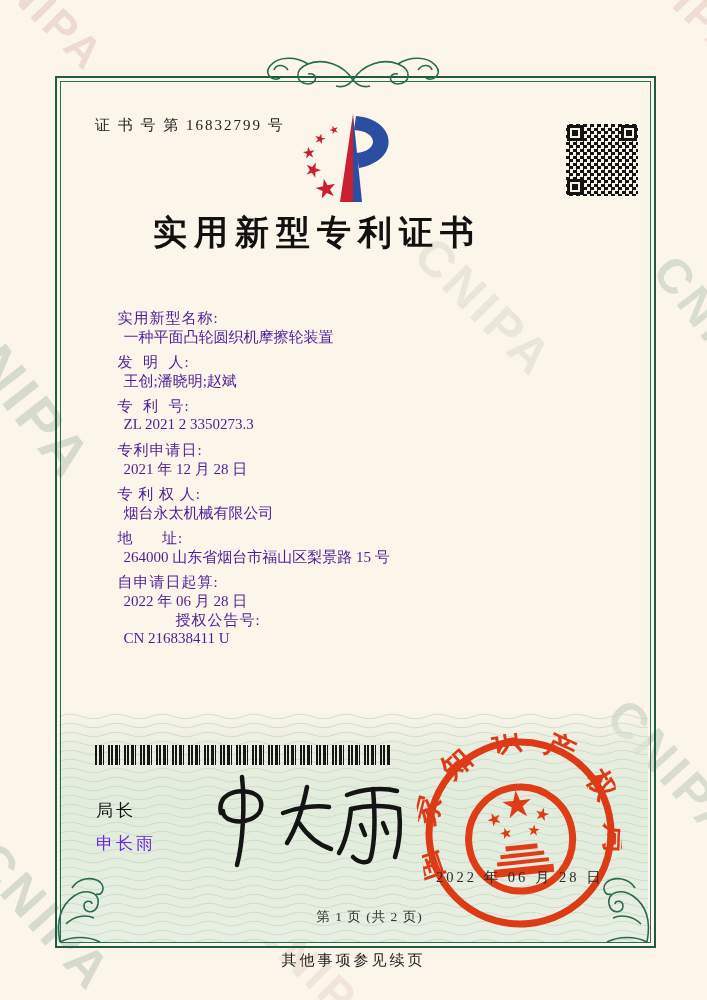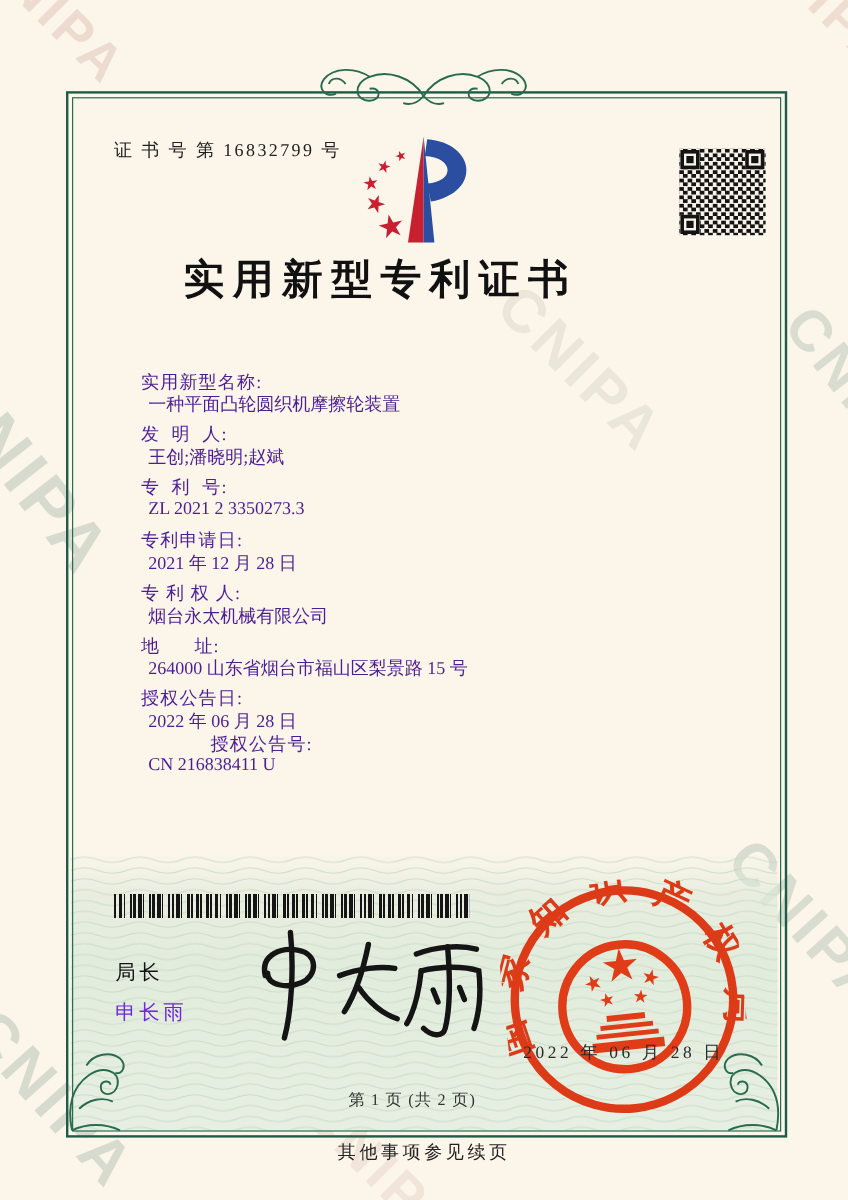--- a/index.html
+++ b/index.html
@@ -56,21 +56,21 @@
         #151515 13px 15px, transparent 15px 16px);}
 
   .signer-role{position:absolute;left:96px;top:799px;font-size:17px;color:#111;letter-spacing:3px;}
   .signer-name{position:absolute;left:96px;top:832px;font-size:17px;color:#6d28d9;letter-spacing:3px;}
   .signature{position:absolute;left:195px;top:765px;}
 
   .seal{position:absolute;left:420px;top:733px;transform:rotate(-6deg);}
   .seal-date{position:absolute;left:436px;top:868px;font-size:14.5px;color:#2a2a2a;
              letter-spacing:3px;z-index:5;}
 
-  .page-num{position:absolute;left:45px;top:908px;width:597px;text-align:center;
+  .page-num{position:absolute;left:71px;top:908px;width:597px;text-align:center;
             font-size:13.5px;color:#333;letter-spacing:1px;}
   .footer-note{position:absolute;left:0;top:951px;width:707px;text-align:center;
             font-size:15px;color:#222;letter-spacing:3px;}
 
   .ornament{position:absolute;}
 </style>
 </head>
 <body>
 
 <div class="page">
@@ -173,21 +173,21 @@
     </div>
     <div class="frow">
       <span class="lab">专 利 权 人:</span>
       <span class="val">烟台永太机械有限公司</span>
     </div>
     <div class="frow">
       <span class="lab">地      址:</span>
       <span class="val">264000 山东省烟台市福山区梨景路 15 号</span>
     </div>
     <div class="frow dual">
-      <span class="lab">授权公告日:</span>
+      <span class="lab">自申请日起算:</span>
       <span class="val">2022 年 06 月 28 日</span>
       <span class="lab pair2">授权公告号:</span>
       <span class="val">CN 216838411 U</span>
     </div>
   </div>
 
 
   <div class="barcode"></div>
 
   <div class="signer-role">局长</div>

